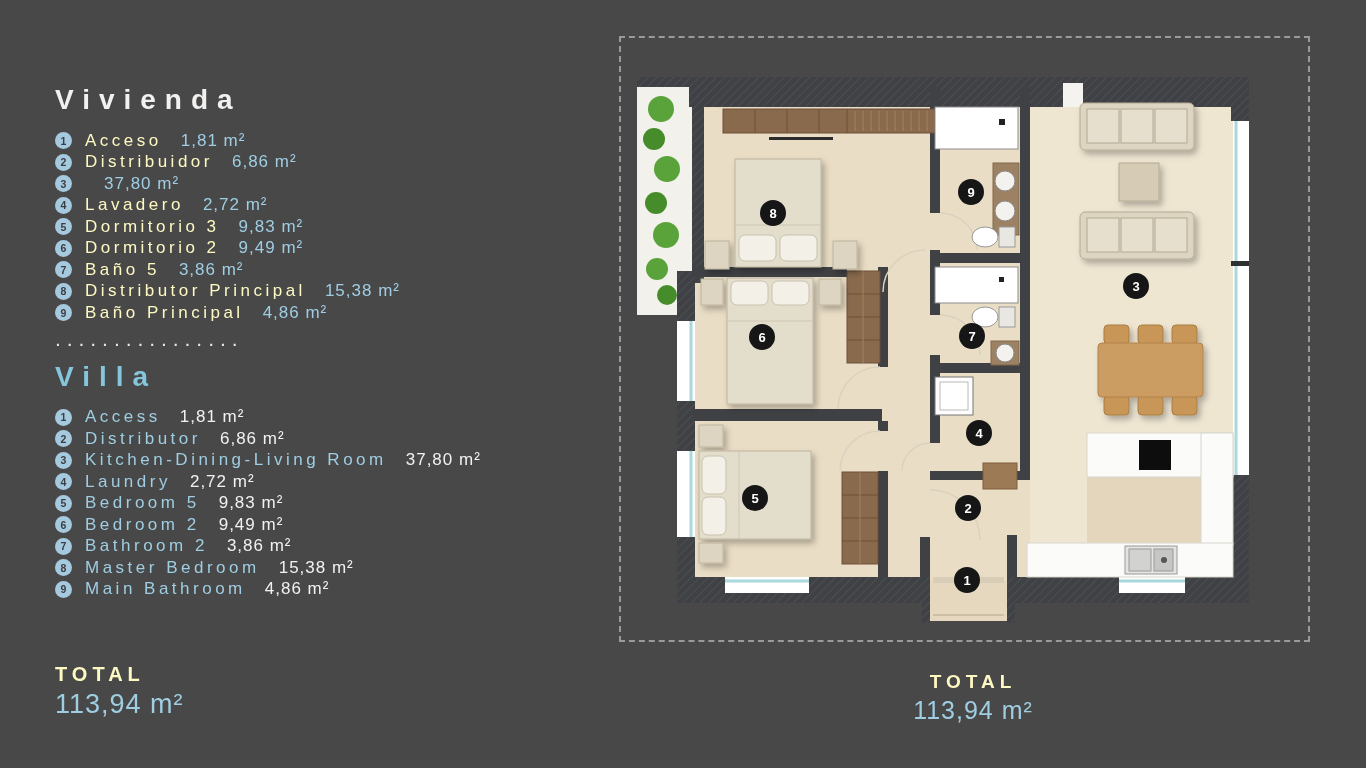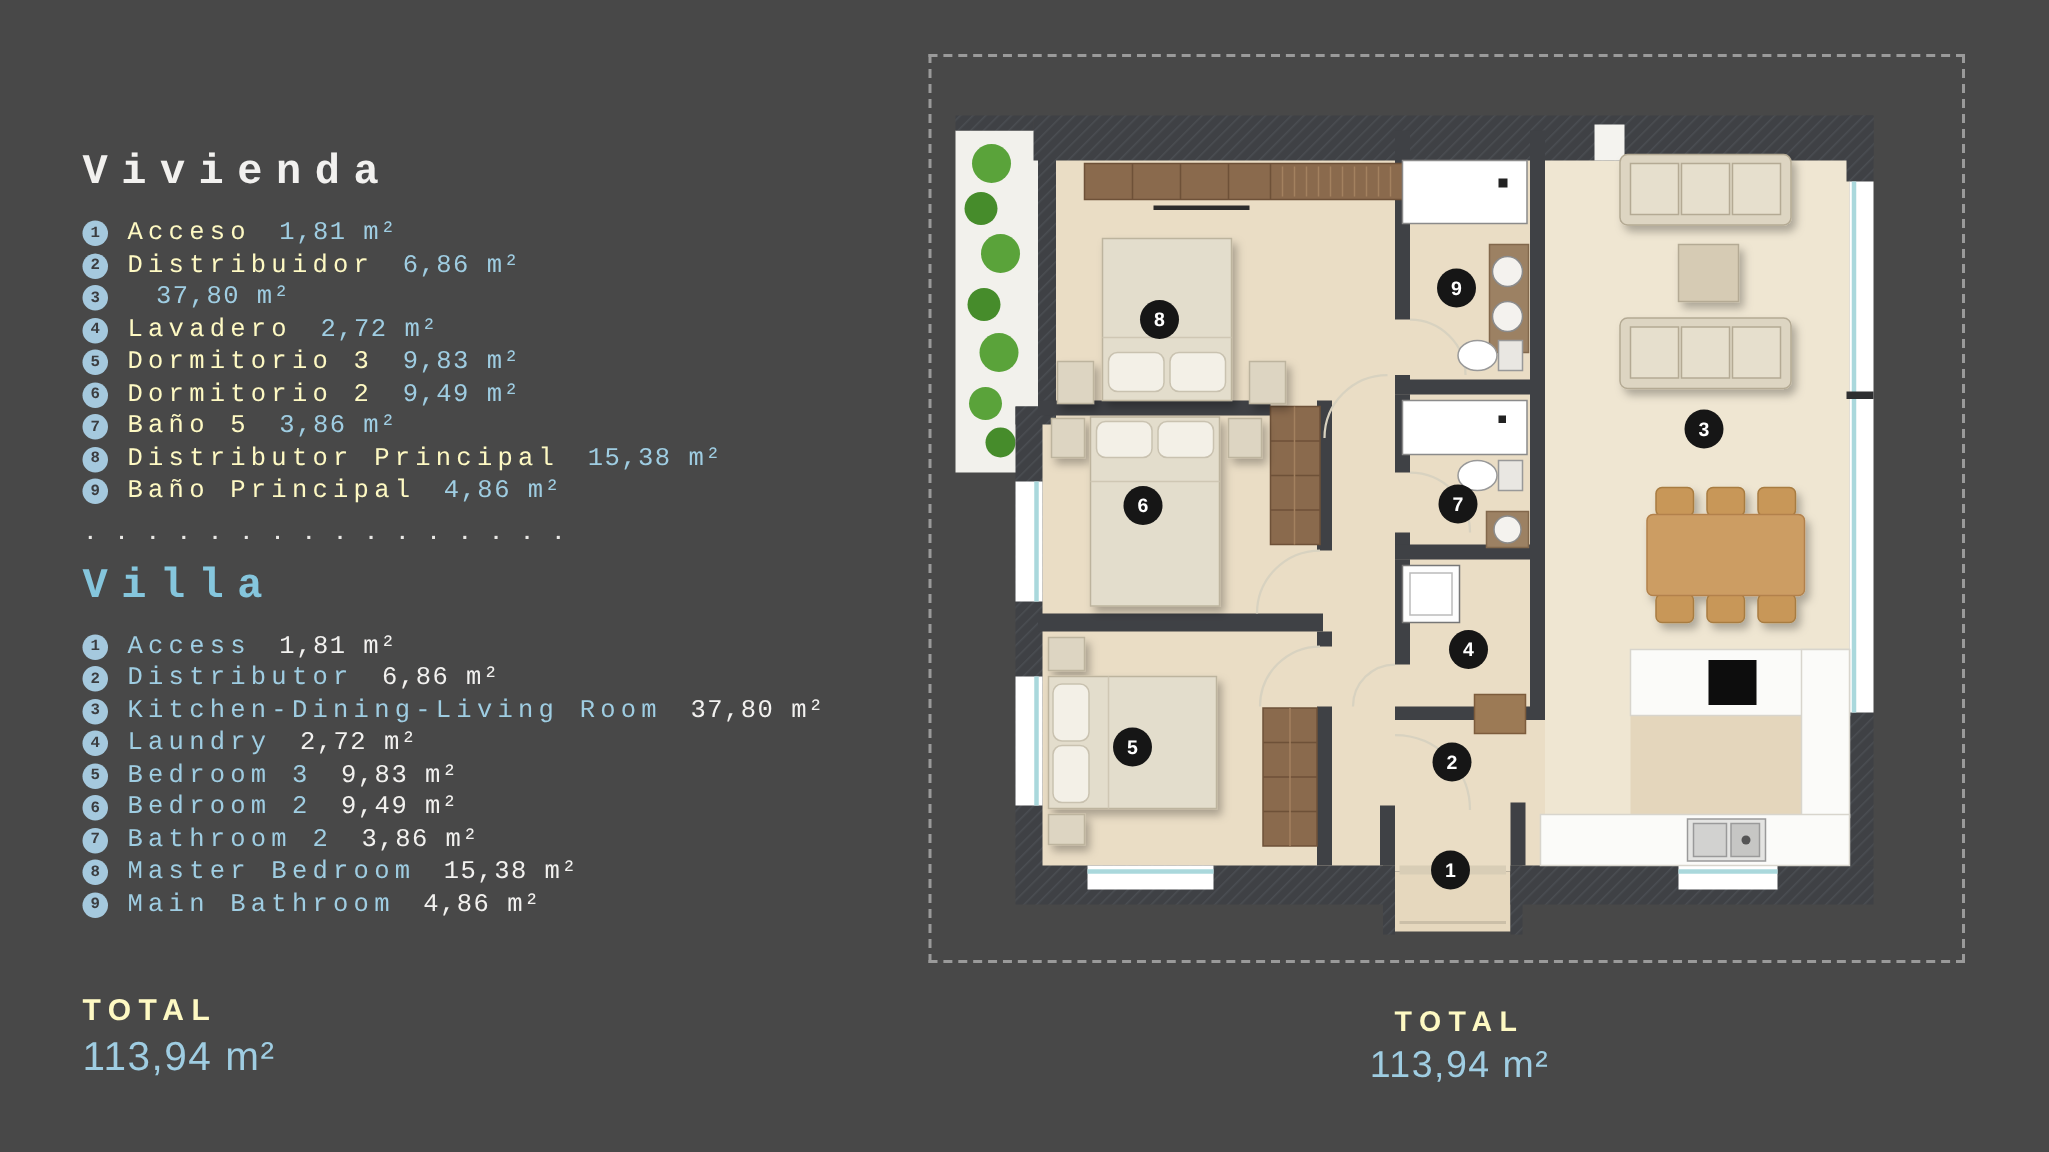--- a/index.html
+++ b/index.html
@@ -3,21 +3,21 @@
 <meta charset="utf-8">
 <style>
   html,body { margin:0; padding:0; background:#3a3a3a; }
   .stage {
     position:relative; width:1366px; height:768px; overflow:hidden;
     background:#484848;
     font-family:"Liberation Sans", sans-serif;
   }
 
   
-  .legend { position:absolute; left:55px; top:100px; color:#efeeec;font-family:Liberation Mono, monospace; }
+  .legend { position:absolute; left:55px; top:84px; color:#efeeec; }
   .legend h1, .legend h2 { margin:0; font-size:28px; font-weight:bold; letter-spacing:9px; }
   .legend h1 { color:#f2f1ef; margin-bottom:14px; }
   .legend h2 { color:#85c6dd; margin:12px 0 14px 0; }
   .room-list { list-style:none; margin:0; padding:0; }
   .room-list li { display:flex; align-items:center; height:21.5px; font-size:17px; white-space:nowrap; }
   .num-badge {
     flex:0 0 17px; width:17px; height:17px; border-radius:50%;
     background:#a5c9de; color:#3b3d40; font-size:10.5px; font-weight:bold;
     display:flex; align-items:center; justify-content:center; margin-right:13px; letter-spacing:0;
   }
@@ -124,21 +124,21 @@
           <span class="room-name">Kitchen-Dining-Living Room</span>
           <span class="room-area">37,80 m²</span>
         </li>
         <li>
           <span class="num-badge">4</span>
           <span class="room-name">Laundry</span>
           <span class="room-area">2,72 m²</span>
         </li>
         <li>
           <span class="num-badge">5</span>
-          <span class="room-name">Bedroom 3</span>
+          <span class="room-name">Bedroom 5</span>
           <span class="room-area">9,83 m²</span>
         </li>
         <li>
           <span class="num-badge">6</span>
           <span class="room-name">Bedroom 2</span>
           <span class="room-area">9,49 m²</span>
         </li>
         <li>
           <span class="num-badge">7</span>
           <span class="room-name">Bathroom 2</span>

